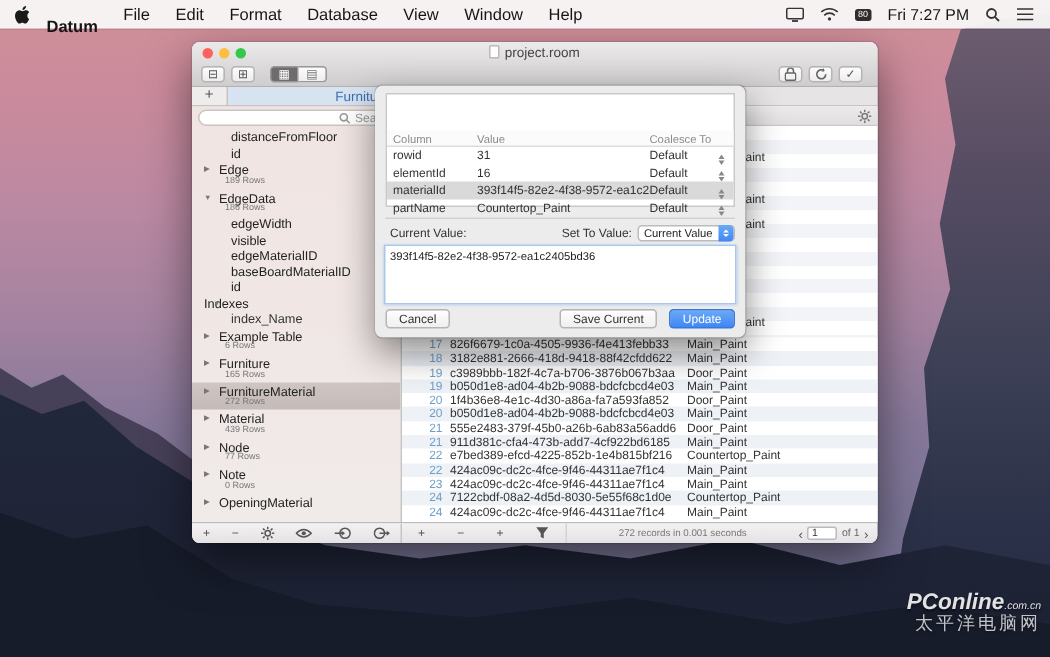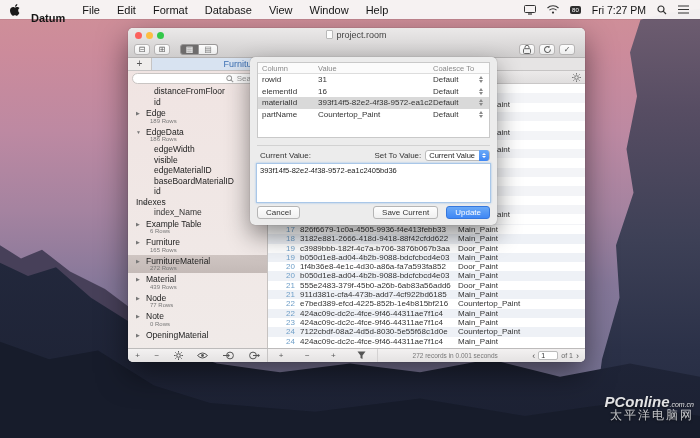--- a/index.html
+++ b/index.html
@@ -98,22 +98,22 @@
   .ct-icons { width:110px; display:flex; justify-content:space-around; align-items:center; border-right:1px solid #d4d2d2; height:100%; }
   .status-text { flex:1; text-align:center; font-size:6.5px; color:#777; }
   .pager { display:flex; align-items:center; gap:3px; margin-right:6px; font-size:7px; color:#666; }
   .pager .chev { font-size:9px; color:#555; }
   .pager .pbox { width:20px; height:9px; background:#fff; border:1px solid #bbb; border-radius:2px; font-size:7px; text-align:left; padding-left:2px; line-height:8px; color:#333; }
 
   
   .dialog { position:absolute; left:250px; top:57px; width:247px; height:168px; background:#ececec; border-radius:5px;
     box-shadow:0 10px 24px rgba(0,0,0,0.45), 0 0 1px rgba(0,0,0,0.4); z-index:30; font-size:8px; }
   .dlg-table { position:absolute; left:7px; top:5px; width:233px; height:76px; background:#fff; border:1px solid #c9c9c9; }
-  .dlg-hrow { display:flex; height:11px; line-height:11px; border-bottom:1px solid #ddd; color:#8a8a8a; font-size:7.5px; background:#fbfbfb; }
-  .dlg-row { display:flex; height:11.5px; line-height:11.5px; color:#333; font-size:8px; }
+  .dlg-hrow { display:flex; height:11px; line-height:11px; border-bottom:1px solid #ddd; color:#8a8a8a; font-size:7.5px; background:#fbfbfb;margin-top:24px; }
+  .dlg-row { display:flex; height:11.5px; line-height:11.5px; color:#333; font-size:8px;align-items:flex-end; }
   .dlg-row.selected { background:#d9d9d9; }
   .dc1 { width:60px; padding-left:4px; overflow:hidden; white-space:nowrap; }
   .dc2 { width:115px; overflow:hidden; white-space:nowrap; }
   .dc3 { width:44px; overflow:hidden; white-space:nowrap; }
   .dstep { width:8px; display:flex; flex-direction:column; justify-content:center; align-items:center; gap:1px; }
   .dstep i { display:block; width:0; height:0; border-left:2.5px solid transparent; border-right:2.5px solid transparent; }
   .dstep .up { border-bottom:3px solid #888; } .dstep .dn { border-top:3px solid #888; }
   .dlg-sep { position:absolute; left:7px; top:88px; width:233px; border-top:1px solid #d2d2d2; }
   .dlg-labels { position:absolute; left:10px; top:92px; right:7px; height:12px; display:flex; align-items:center; color:#333; font-size:8px; }
   .dlg-labels .setlbl { margin-left:auto; margin-right:4px; }

